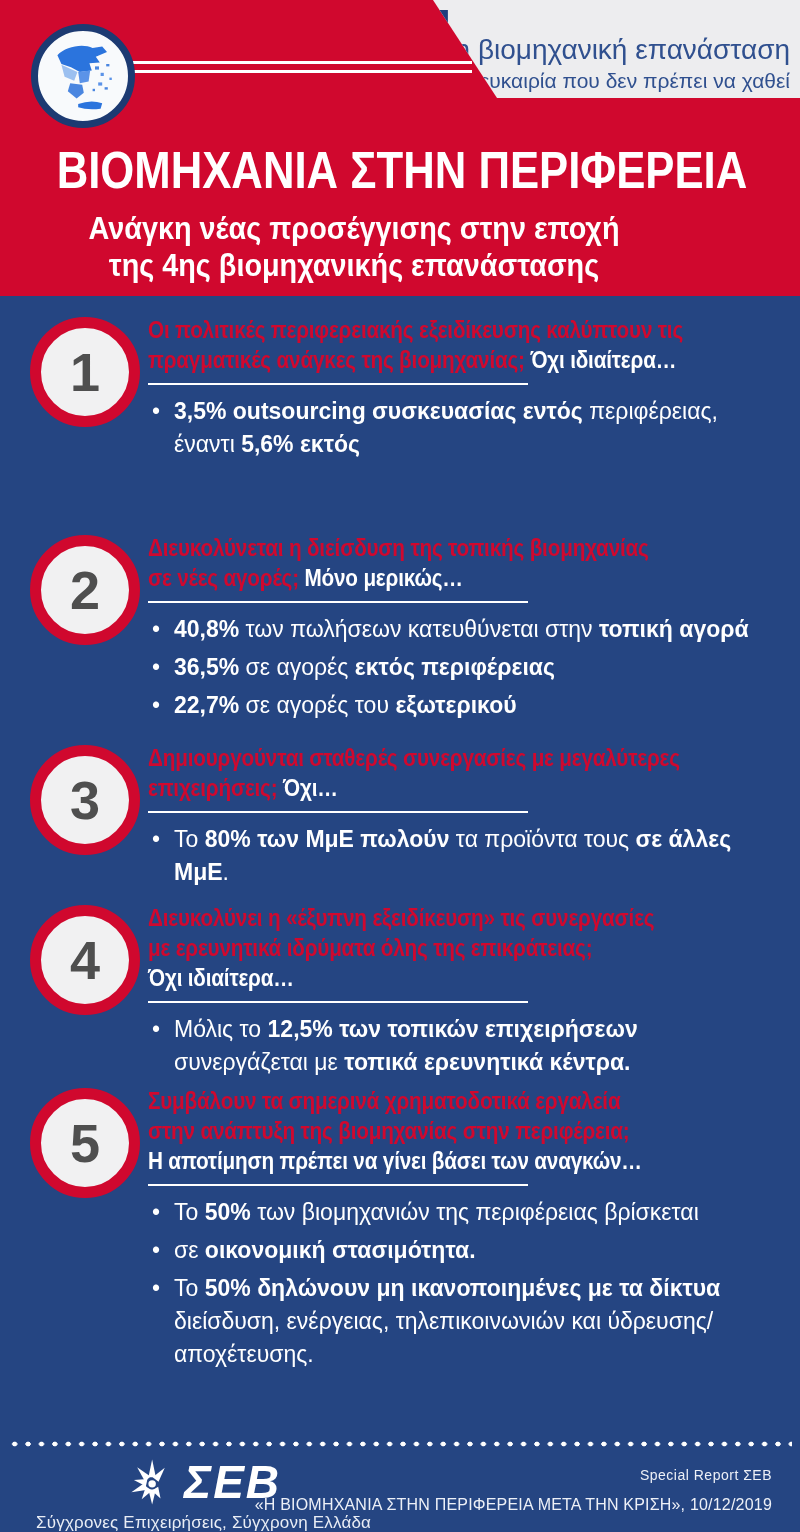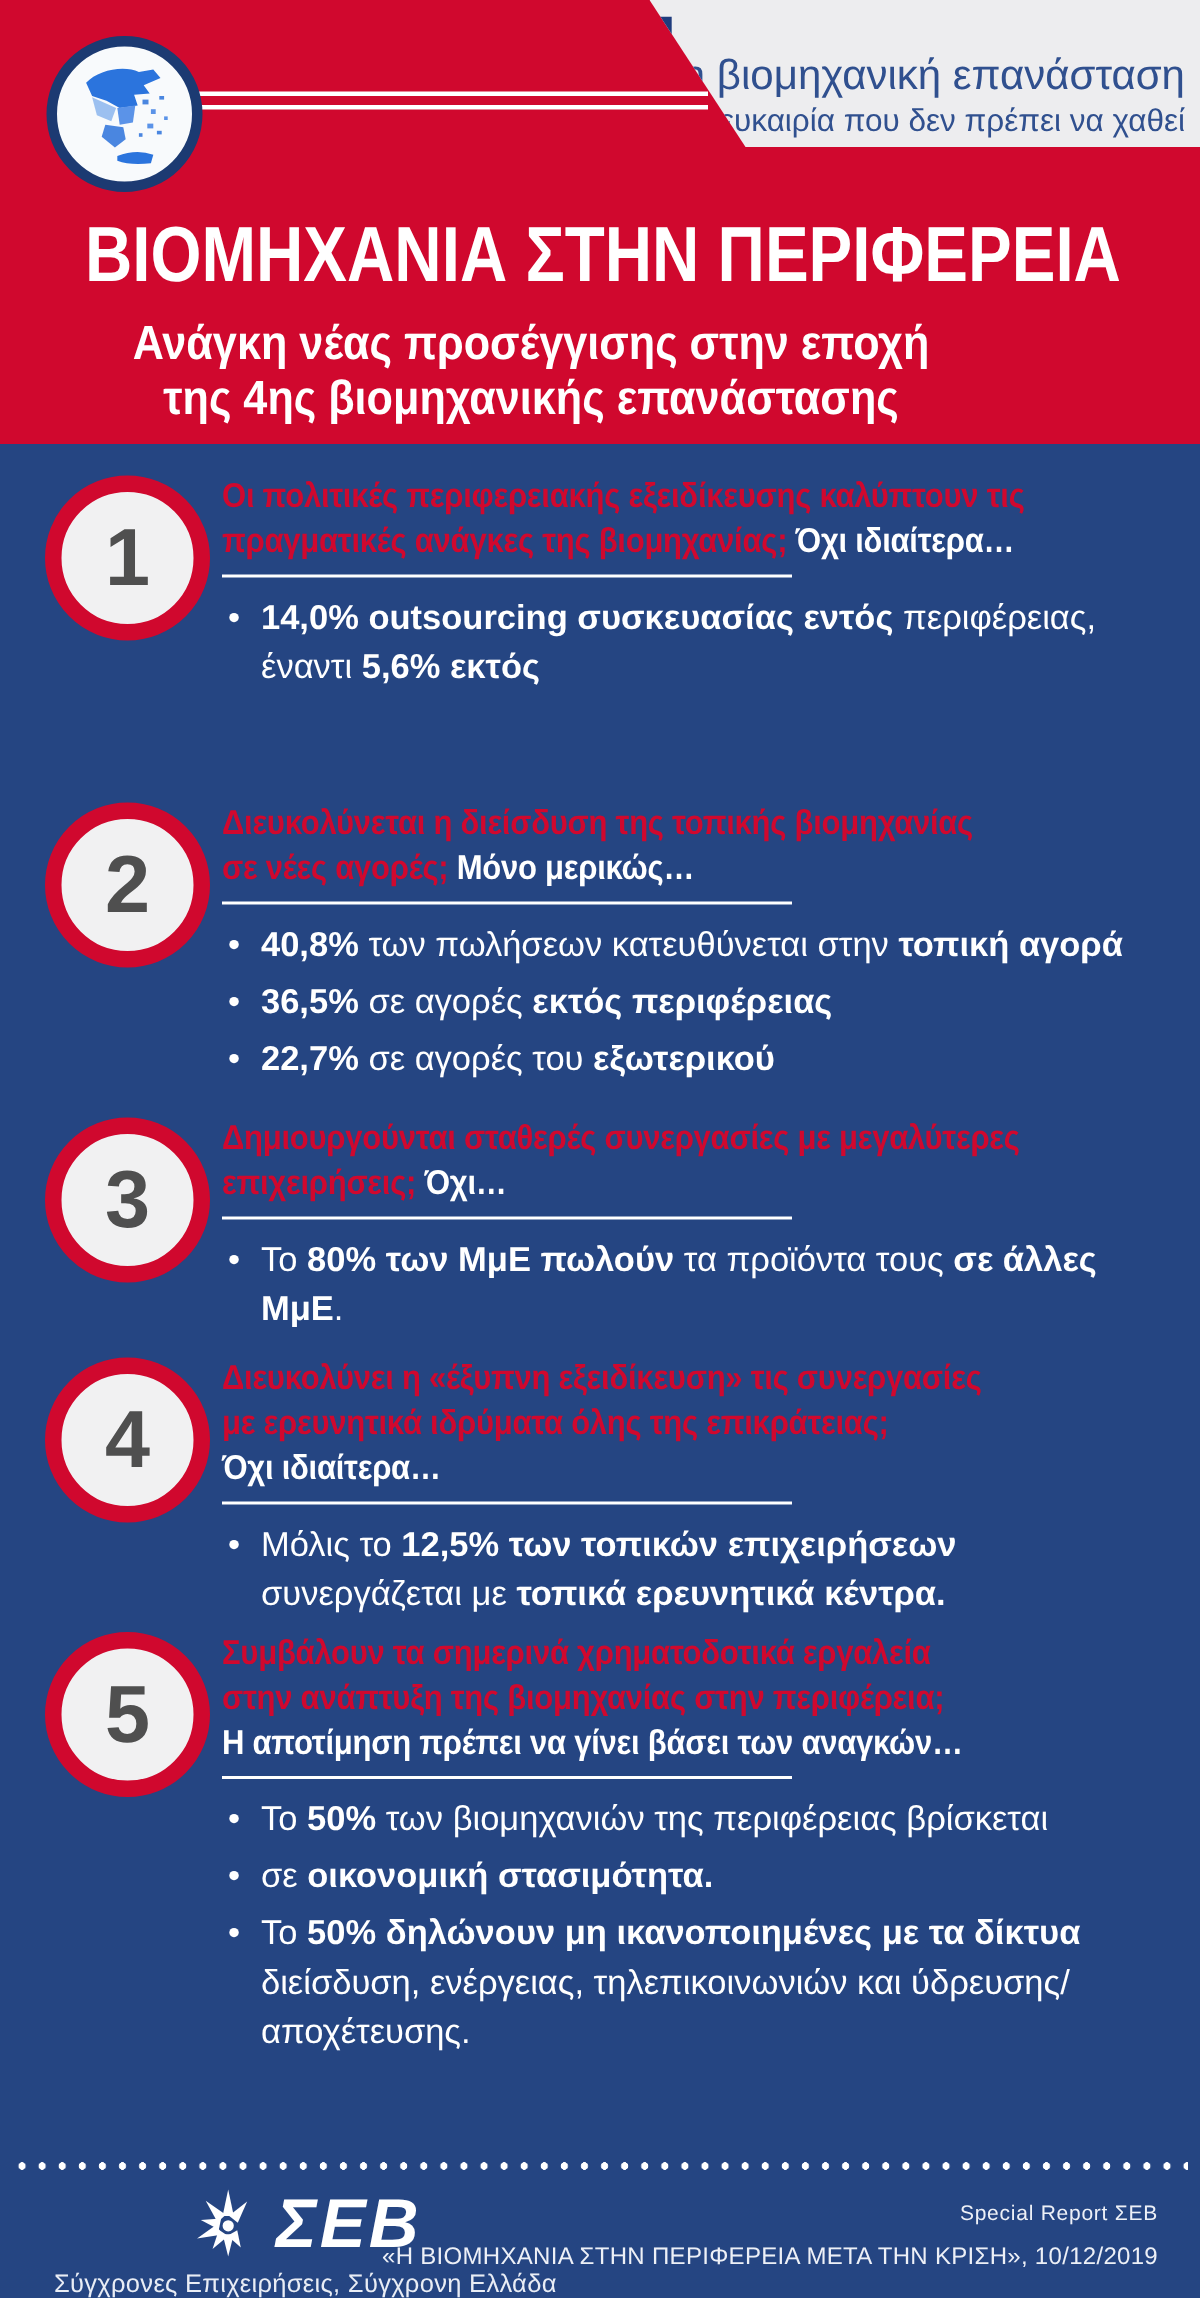--- a/index.html
+++ b/index.html
@@ -111,21 +111,21 @@
 
   <section class="sec" id="s1">
     <div class="numcircle">
       <span class="num">1</span>
     </div>
     <div class="content">
       <div class="qline"><span>Οι πολιτικές περιφερειακής εξειδίκευσης καλύπτουν τις</span></div>
       <div class="qline"><span>πραγματικές ανάγκες της βιομηχανίας; </span><span class="wb">Όχι ιδιαίτερα…</span></div>
       <div class="underline"></div>
       <ul class="bullets">
-        <li><span class="b">14,0% outsourcing συσκευασίας εντός</span><span> περιφέρειας, έναντι </span><span class="b">5,6% εκτός</span></li>
+        <li><span class="b">3,5% outsourcing συσκευασίας εντός</span><span> περιφέρειας, έναντι </span><span class="b">5,6% εκτός</span></li>
       </ul>
     </div>
   </section>
 
   <section class="sec" id="s2">
     <div class="numcircle">
       <span class="num">2</span>
     </div>
     <div class="content">
       <div class="qline"><span>Διευκολύνεται η διείσδυση της τοπικής βιομηχανίας</span></div>

